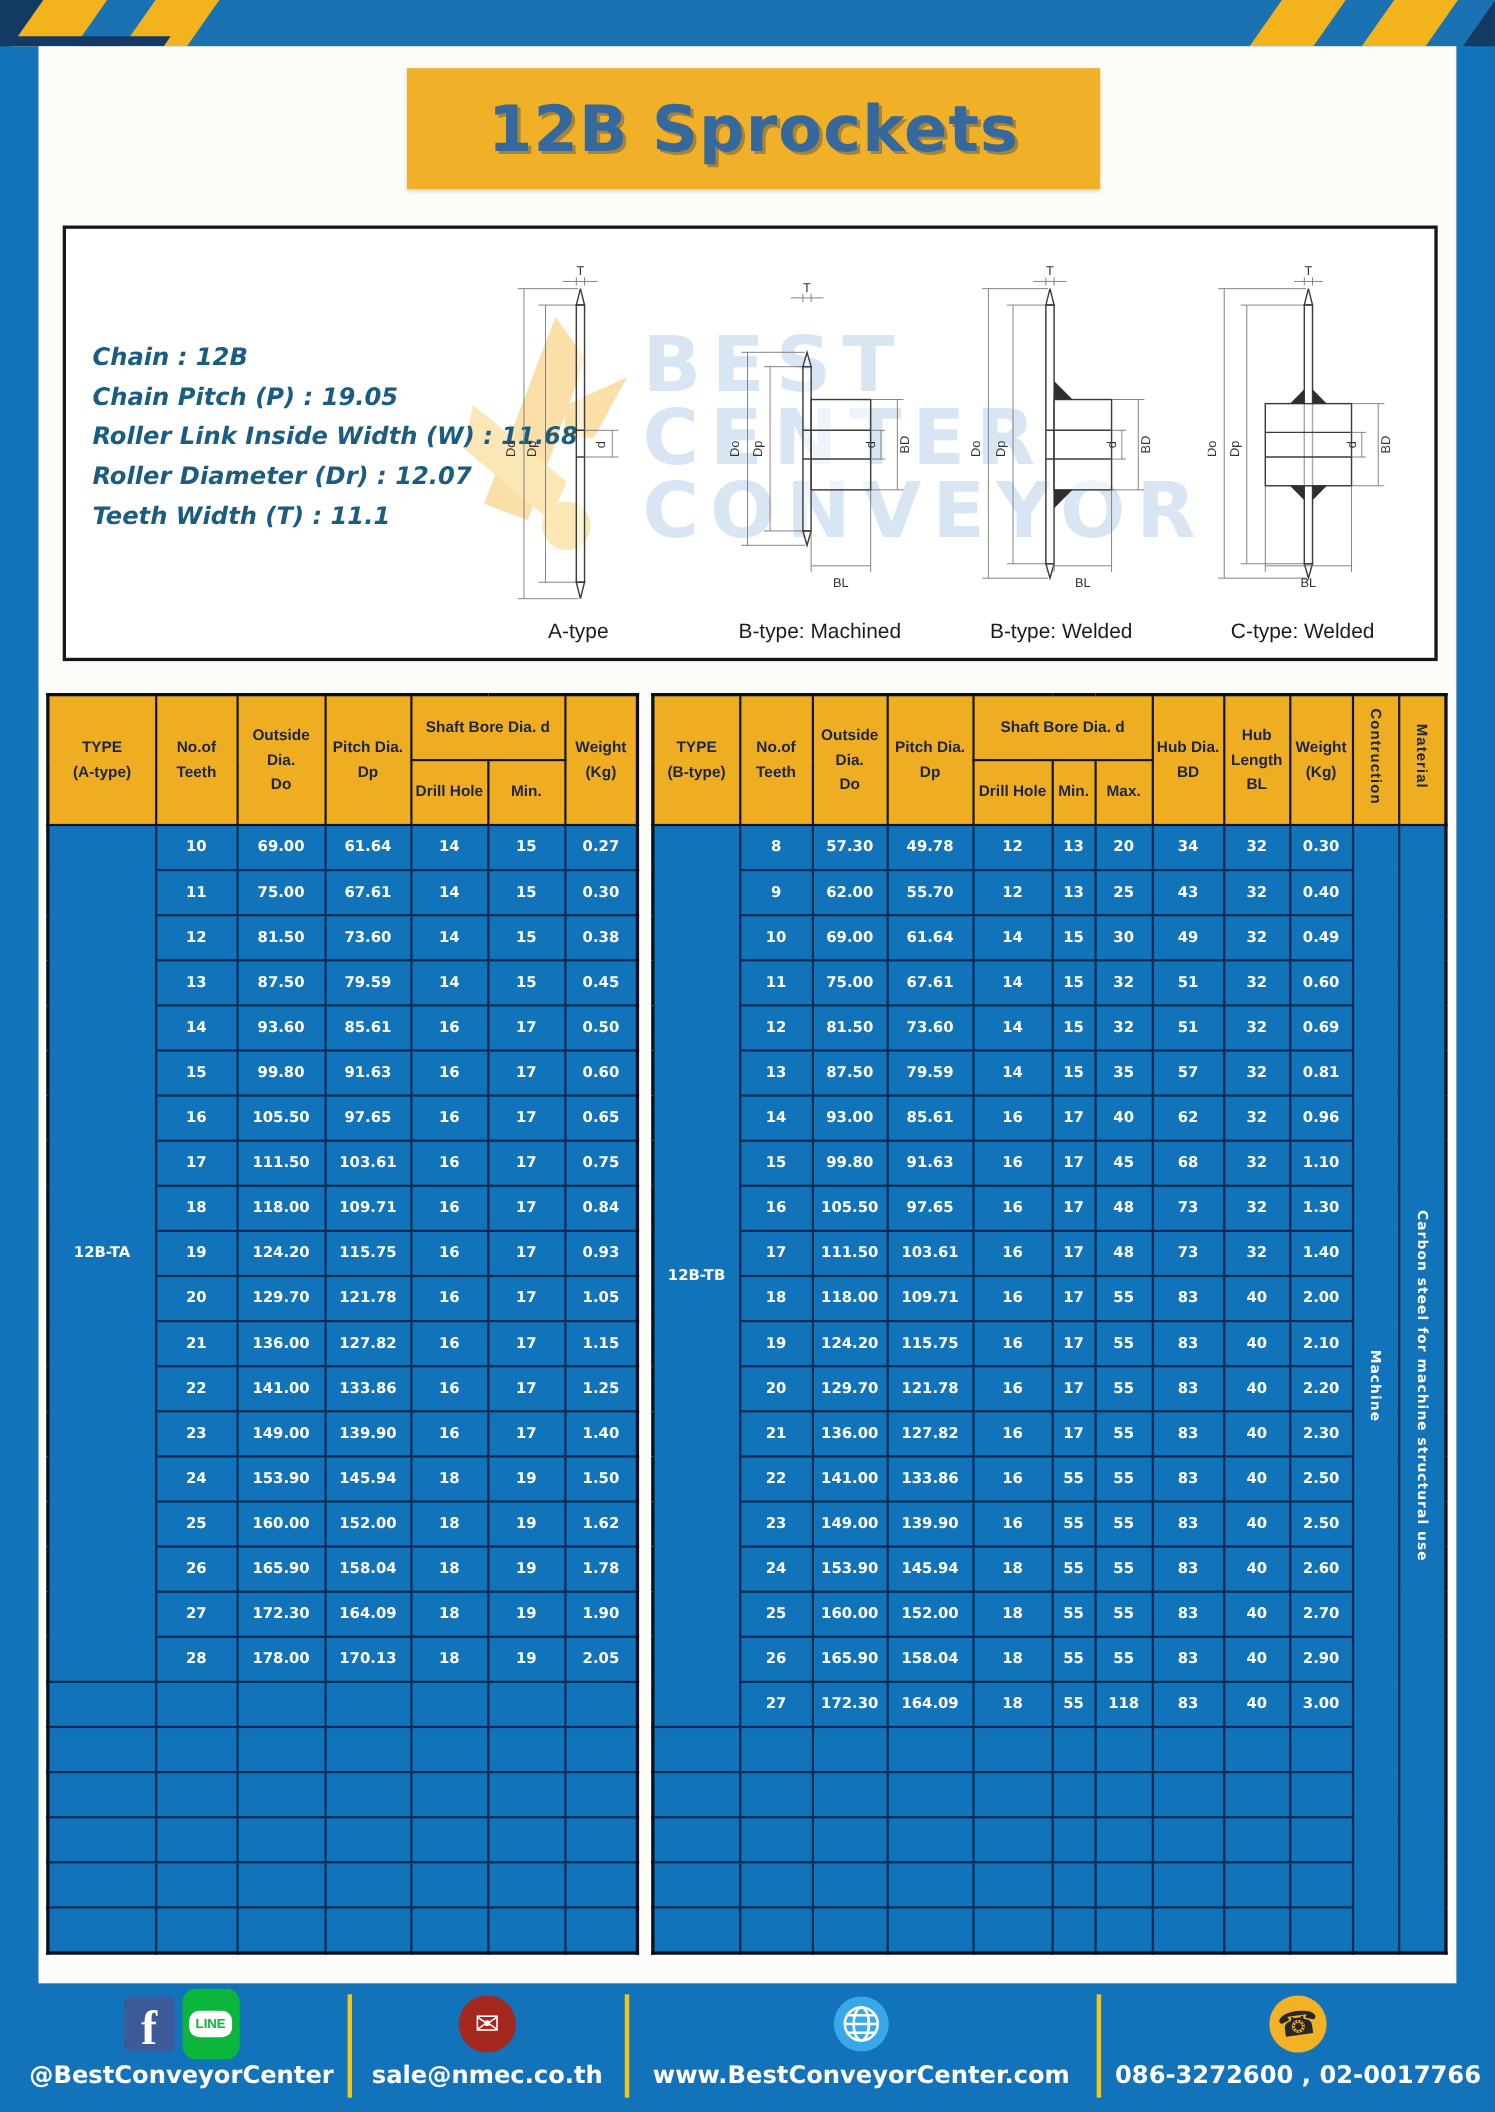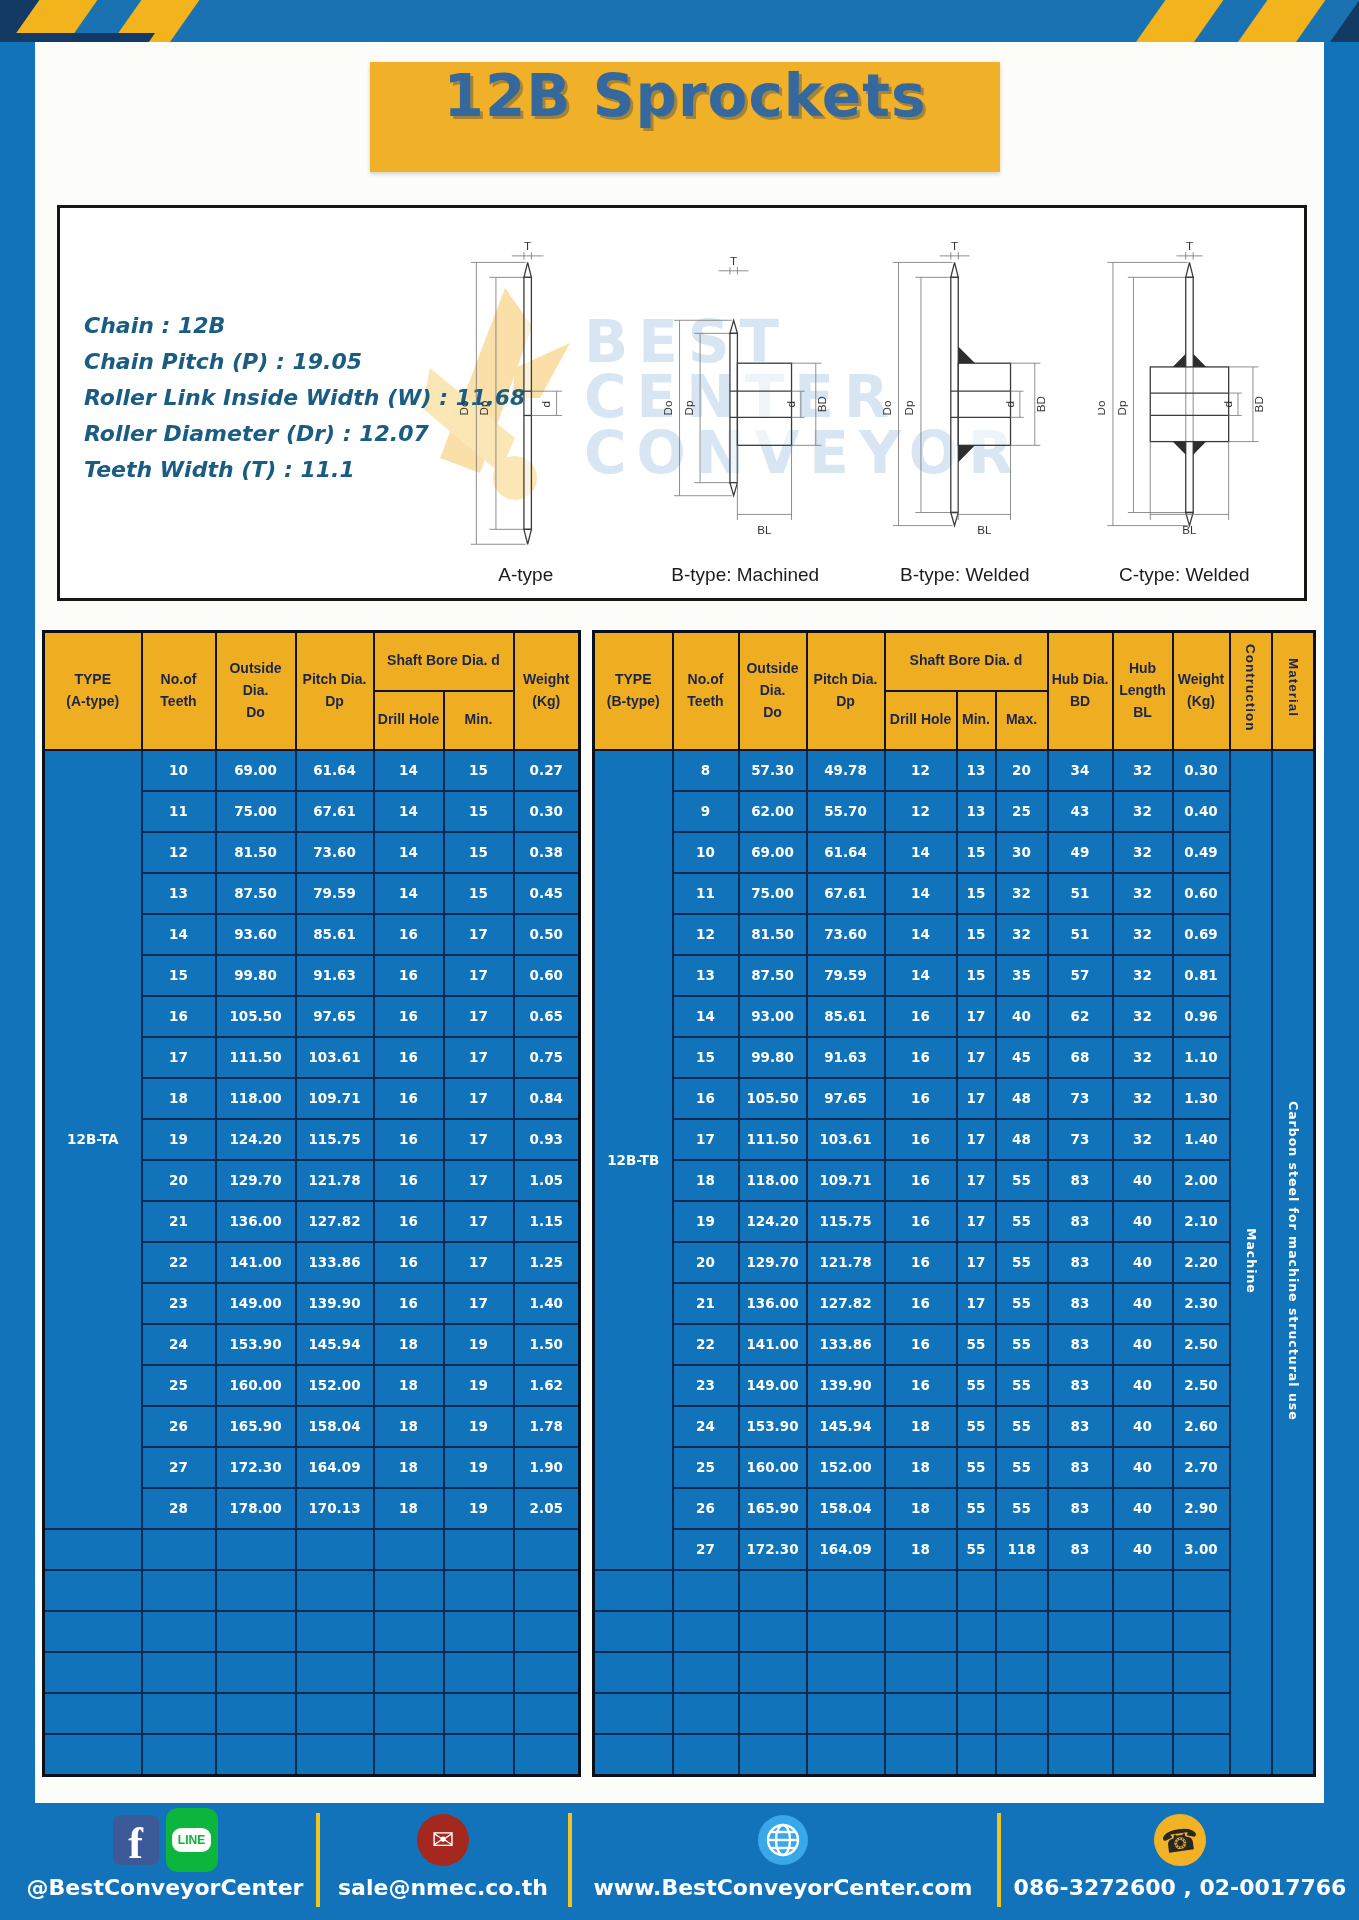--- a/index.html
+++ b/index.html
@@ -7,27 +7,27 @@
         font-family:"Liberation Sans",sans-serif;}
   
   .top-band{position:absolute;left:0;top:0;width:100%;height:42px;background:#1b72b2;overflow:hidden;}
   .stripe{position:absolute;top:-6px;height:56px;width:58px;background:#f2b31d;transform:skewX(-35deg);}
   .stripe.navy{background:#123a63;}
   .band-underline{position:absolute;left:-18px;top:33px;width:170px;height:9px;background:#123a63;transform:skewX(-35deg);}
   
   .white-panel{position:absolute;left:35px;top:42px;width:1289px;height:1761px;background:#fcfcf9;}
   
   .title-banner{position:absolute;left:335px;top:20px;width:630px;height:110px;background:#f0b028;
-                display:flex;align-items:flex-start;justify-content:center;box-shadow:0 2px 4px rgba(0,0,0,.18);}
+                display:flex;align-items:center;justify-content:center;box-shadow:0 2px 4px rgba(0,0,0,.18);}
   .title-text{font-family:"DejaVu Sans",sans-serif;font-size:58px;font-weight:bold;color:#35689c;
               letter-spacing:1px;text-shadow:3px 3px 0 rgba(26,48,84,.35);}
   
   .spec-box{position:absolute;left:22px;top:163px;width:1244px;height:390px;border:3px solid #171717;background:#fff;}
   .watermark{position:absolute;left:360px;top:40px;display:flex;align-items:center;gap:14px;opacity:.45;z-index:0;}
-  .wm-text{font-family:"DejaVu Sans",sans-serif;font-weight:bold;font-size:58px;line-height:.95;
+  .wm-text{font-family:"DejaVu Sans",sans-serif;font-weight:bold;font-size:70px;line-height:.95;
            color:#a9c9e6;letter-spacing:10px;}
   .spec-text{position:absolute;left:24px;top:100px;z-index:1;}
   .spec-line{font-family:"DejaVu Sans",sans-serif;font-size:22px;font-weight:bold;color:#1a5c82;line-height:36px;font-style:italic;}
   .drawings{position:absolute;left:356px;top:10px;width:878px;height:368px;display:flex;z-index:1;}
   .figure{flex:1;display:flex;flex-direction:column;align-items:center;justify-content:flex-end;margin:0;}
   .figure svg{height:322px;}
   .caption{font-size:19px;color:#1c1c1c;margin-top:2px;font-family:"Liberation Sans",sans-serif;}
   .dimtxt{font-size:12.5px;fill:#333;font-family:"Liberation Sans",sans-serif;}
   .draw{stroke:#3c3c3c;stroke-width:1.4;fill:rgba(255,255,255,.55);}
   .dim{stroke:#7a7a7a;stroke-width:.9;fill:none;}

